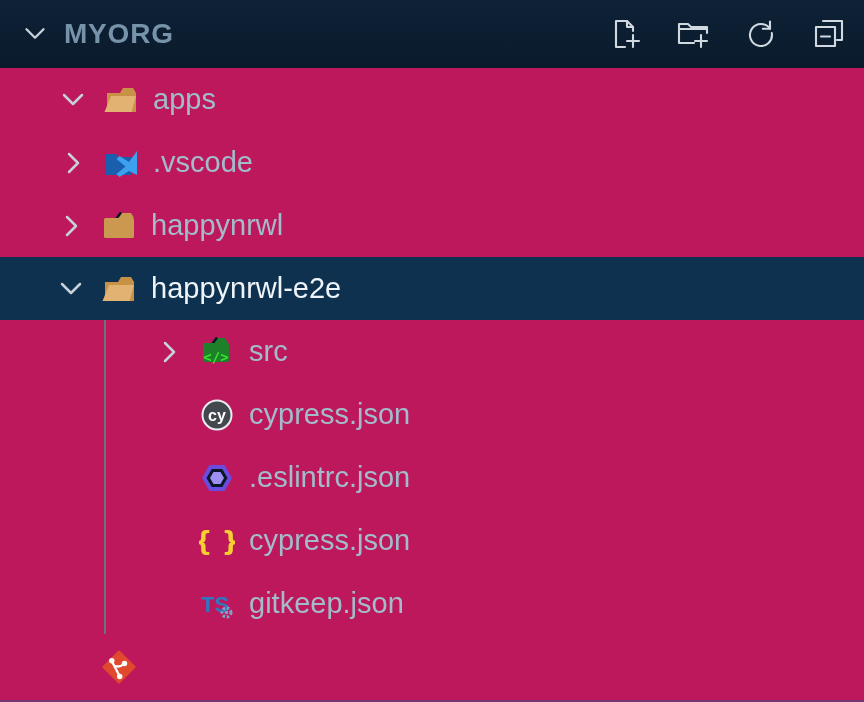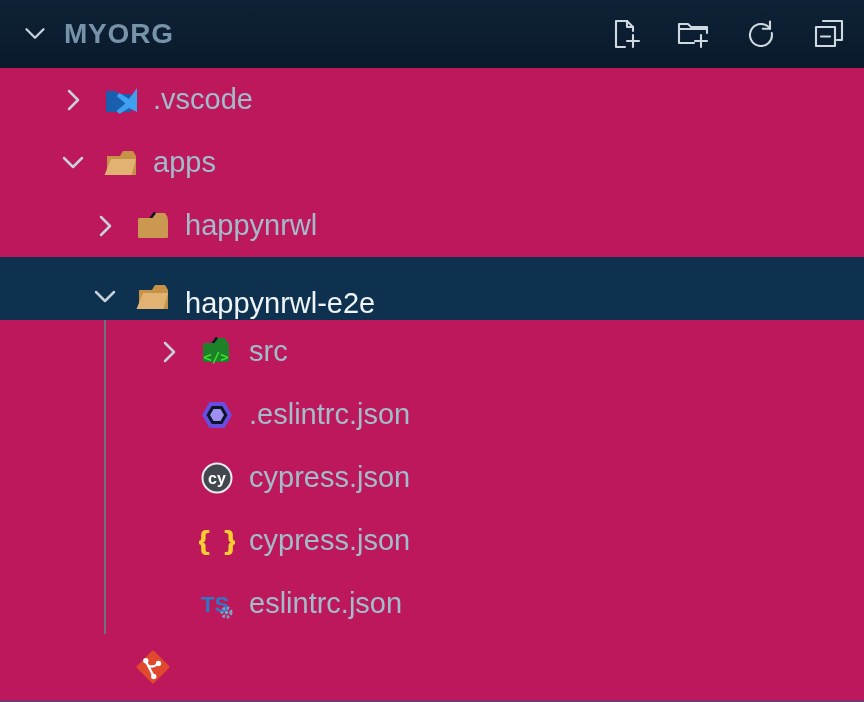--- a/index.html
+++ b/index.html
@@ -24,23 +24,23 @@
   .hdr-actions { margin-left:auto; display:flex; gap:26px; align-items:center; }
   .act-btn {
     width:42px; height:42px; border:none; background:transparent; padding:0;
     display:flex; align-items:center; justify-content:center; cursor:pointer; border-radius:6px;
   }
   
   .tree { position:relative; }
   .row {
     height:63px; display:flex; align-items:center; cursor:pointer;
   }
-  .row.sel { background:#0e3150;align-items:flex-end; }
+  .row.sel { background:#0e3150; }
   .lvl0 { padding-left:50px; }
-  .lvl1 { padding-left:82px; }
+  .lvl1 { padding-left:48px; }
   .lvl2 { padding-left:146px; }
   .twisty { width:46px; height:46px; flex:0 0 46px; display:flex; align-items:center; justify-content:center; }
   .fic { width:50px; height:46px; flex:0 0 50px; display:flex; align-items:center; justify-content:center; }
   .lbl {
     font-size:29px; color:#a2bccb; margin-left:7px; white-space:nowrap;
   }
   .row.sel .lbl { color:#eef4f8; }
   .guide {
     position:absolute; left:104px; top:252px; width:2px; height:314px;
     background:#6d7278; pointer-events:none;
@@ -99,46 +99,46 @@
         </span>
       </button>
     </div>
   </div>
 
   <div class="tree">
 
     <div class="row lvl0">
       <span class="twisty">
         <svg width="36" height="36" viewBox="0 0 36 36">
-            <path class="chev" d="M14 9 L23 18 L14 27"></path>
-          </svg>
-      </span>
-      <span class="fic">
-        <svg width="36" height="36" viewBox="0 0 36 36">
-          <path d="M3 9 L13 9 L16 12 L28 12 L28 30 L3 30 Z" fill="#1a5fad"></path>
-          <path d="M34 6 L34 30 L26 26 L16.5 32 L13.5 29 L22.5 21.5 L13.5 14 L16.5 11 L26 17 Z" fill="#3ea1f0"></path>
-        </svg>
-      </span>
-      <span class="lbl">.vscode</span>
-    </div>
-
-    <div class="row lvl0">
-      <span class="twisty">
-        <svg width="36" height="36" viewBox="0 0 36 36">
             <path class="chev" d="M9 13 L18 22 L27 13"></path>
           </svg>
       </span>
       <span class="fic">
         <svg width="36" height="36" viewBox="0 0 36 36">
           <path d="M20 6 L30 6 L33 11 L17 11 Z" fill="#c79245"></path>
           <path d="M4 11 L33 11 L33 30 L4 30 Z" fill="#c79245"></path>
           <path d="M1.5 30 L8 14 L33 14 L28.5 30 Z" fill="#e2b272"></path>
         </svg>
       </span>
       <span class="lbl">apps</span>
+    </div>
+
+    <div class="row lvl0">
+      <span class="twisty">
+        <svg width="36" height="36" viewBox="0 0 36 36">
+            <path class="chev" d="M14 9 L23 18 L14 27"></path>
+          </svg>
+      </span>
+      <span class="fic">
+        <svg width="36" height="36" viewBox="0 0 36 36">
+          <path d="M3 9 L13 9 L16 12 L28 12 L28 30 L3 30 Z" fill="#1a5fad"></path>
+          <path d="M34 6 L34 30 L26 26 L16.5 32 L13.5 29 L22.5 21.5 L13.5 14 L16.5 11 L26 17 Z" fill="#3ea1f0"></path>
+        </svg>
+      </span>
+      <span class="lbl">.vscode</span>
     </div>
 
     <div class="row lvl1">
       <span class="twisty">
         <svg width="36" height="36" viewBox="0 0 36 36">
             <path class="chev" d="M14 9 L23 18 L14 27"></path>
           </svg>
       </span>
       <span class="fic">
         <svg width="36" height="36" viewBox="0 0 36 36">
@@ -180,59 +180,59 @@
           <text x="17" y="27.5" text-anchor="middle" font-family="DejaVu Sans Mono, monospace" font-size="14" font-weight="bold" fill="#37e42f">&lt;/&gt;</text>
         </svg>
       </span>
       <span class="lbl">src</span>
     </div>
 
     <div class="row lvl2">
       <span class="twisty"></span>
       <span class="fic">
         <svg width="36" height="36" viewBox="0 0 36 36">
+          <circle cx="18" cy="18" r="14.5" fill="#43484f" stroke="#e9edf0" stroke-width="2"></circle>
+          <text x="18" y="24" text-anchor="middle" font-family="Liberation Sans, sans-serif" font-size="16" font-weight="bold" fill="#ffffff">cy</text>
+        </svg>
+      </span>
+      <span class="lbl">cypress.json</span>
+    </div>
+
+    <div class="row lvl2">
+      <span class="twisty"></span>
+      <span class="fic">
+        <svg width="36" height="36" viewBox="0 0 36 36">
           <path d="M33 18 L25.5 31 L10.5 31 L3 18 L10.5 5 L25.5 5 Z" fill="#6a4ce0"></path>
           <path d="M28.5 18 L23.25 27.1 L12.75 27.1 L7.5 18 L12.75 8.9 L23.25 8.9 Z" fill="#0a1729"></path>
           <path d="M25 18 L21.5 24.1 L14.5 24.1 L11 18 L14.5 11.9 L21.5 11.9 Z" fill="#a08ff2"></path>
         </svg>
       </span>
       <span class="lbl">.eslintrc.json</span>
     </div>
 
     <div class="row lvl2">
       <span class="twisty"></span>
       <span class="fic">
         <svg width="36" height="36" viewBox="0 0 36 36">
-          <circle cx="18" cy="18" r="14.5" fill="#43484f" stroke="#e9edf0" stroke-width="2"></circle>
-          <text x="18" y="24" text-anchor="middle" font-family="Liberation Sans, sans-serif" font-size="16" font-weight="bold" fill="#ffffff">cy</text>
-        </svg>
-      </span>
-      <span class="lbl">cypress.json</span>
-    </div>
-
-    <div class="row lvl2">
-      <span class="twisty"></span>
-      <span class="fic">
-        <svg width="36" height="36" viewBox="0 0 36 36">
           <text x="18" y="27" text-anchor="middle" font-family="DejaVu Sans, sans-serif" font-size="26" font-weight="bold" fill="#f5cf30">{ }</text>
         </svg>
       </span>
       <span class="lbl">cypress.json</span>
     </div>
 
     <div class="row lvl2">
       <span class="twisty"></span>
       <span class="fic">
         <svg width="36" height="36" viewBox="0 0 36 36">
           <text x="2" y="26" font-family="Liberation Sans, sans-serif" font-size="22" font-weight="bold" fill="#3077c2">TS</text>
           <circle cx="27.5" cy="26.5" r="4.5" fill="none" stroke="#7ba3c9" stroke-width="3" stroke-dasharray="2.4 1.8"></circle>
           <circle cx="27.5" cy="26.5" r="1.8" fill="#7ba3c9"></circle>
         </svg>
       </span>
-      <span class="lbl">eslintrc.json</span>
+      <span class="lbl">gitkeep.json</span>
     </div>
 
     <div class="row lvl1">
       <span class="twisty"></span>
       <span class="fic">
         <svg width="36" height="36" viewBox="0 0 36 36">
           <path d="M18 3 L33 18 L18 33 L3 18 Z" fill="#e0492e" stroke="#e0492e" stroke-width="3" stroke-linejoin="round"></path>
           <path d="M11.5 13.5 L18 26" stroke="#ffffff" stroke-width="2.3" stroke-linecap="round"></path>
           <path d="M14 17 Q19 18.5 22 15.5" stroke="#ffffff" stroke-width="2.3" fill="none" stroke-linecap="round"></path>
           <circle cx="10.8" cy="11.8" r="2.7" fill="#ffffff"></circle>

